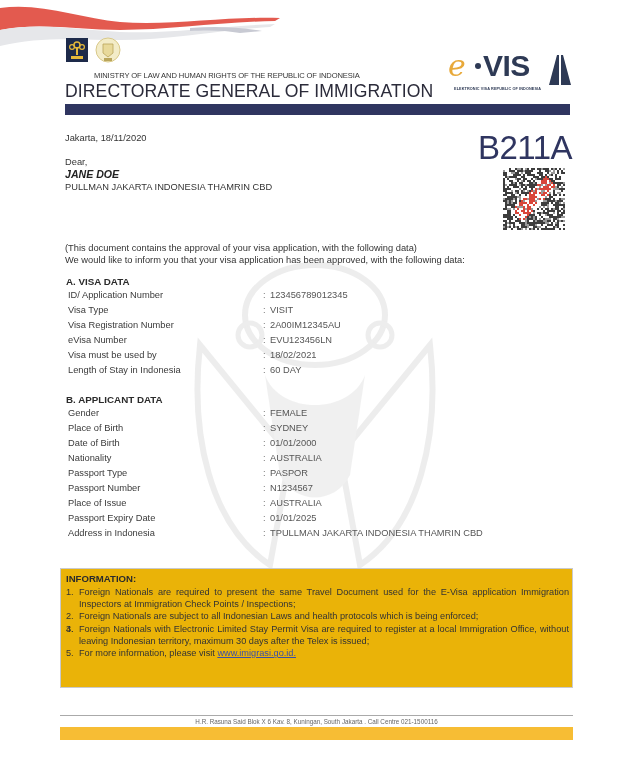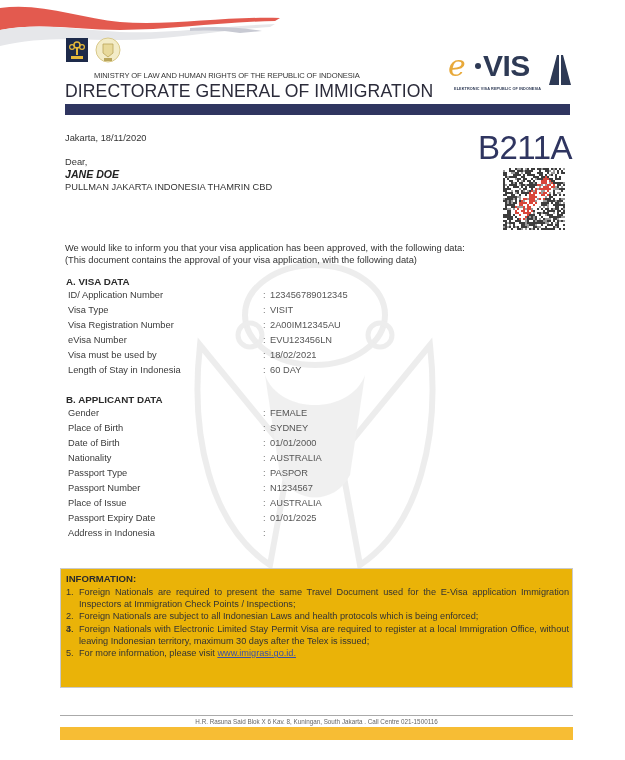--- a/index.html
+++ b/index.html
@@ -721,22 +721,22 @@
 <svg class="abs watermark" viewBox="0 0 290 320" width="290" height="320">
   <ellipse cx="145" cy="60" rx="70" ry="50" fill="none" stroke="#555" stroke-width="6"></ellipse>
   <path d="M30 90 C20 180, 40 270, 100 310 L120 200 Z" fill="none" stroke="#555" stroke-width="6"></path>
   <path d="M260 90 C270 180, 250 270, 190 310 L170 200 Z" fill="none" stroke="#555" stroke-width="6"></path>
   <path d="M95 120 C110 160, 180 160, 195 120 L180 220 C165 250, 125 250, 110 220 Z" fill="#777"></path>
   <circle cx="80" cy="80" r="12" fill="none" stroke="#555" stroke-width="5"></circle>
   <circle cx="210" cy="80" r="12" fill="none" stroke="#555" stroke-width="5"></circle>
 </svg>
 
 <div class="abs intro">
+  <div>(This document contains the approval of your visa application, with the following data)</div>
   <div>We would like to inform you that your visa application has been approved, with the following data:</div>
-  <div>(This document contains the approval of your visa application, with the following data)</div>
 </div>
 
 <div class="abs section-title sec-a">A. VISA DATA</div>
 <div class="kv" style="top:290px">
   <div class="row">
       <span class="label">ID/ Application Number</span>
       <span class="colon">:</span>
       <span class="value">123456789012345</span>
     </div>
   <div class="row">
@@ -804,20 +804,21 @@
       <span class="value">AUSTRALIA</span>
     </div>
   <div class="row">
       <span class="label">Passport Expiry Date</span>
       <span class="colon">:</span>
       <span class="value">01/01/2025</span>
     </div>
   <div class="row">
       <span class="label">Address in Indonesia</span>
       <span class="colon">:</span>
+      <span class="value">TPULLMAN JAKARTA INDONESIA THAMRIN CBD</span>
     </div>
 </div>
 
 <div class="abs info">
   <div class="info-title">INFORMATION:</div>
   <ol>
     <li class="just"><span class="num">1.</span><span>Foreign Nationals are required to present the same Travel Document used for the E-Visa application Immigration Inspectors at Immigration Check Points / Inspections;</span></li>
     <li><span class="num">2.</span><span>Foreign Nationals are subject to all Indonesian Laws and health protocols which is being enforced;</span></li>
     <li class="just"><span class="num">3.</span></li>
     <li class="just"><span class="num">4.</span><span>Foreign Nationals with Electronic Limited Stay Permit Visa are required to register at a local Immigration Office, without leaving Indonesian territory, maximum 30 days after the Telex is issued;</span></li>

